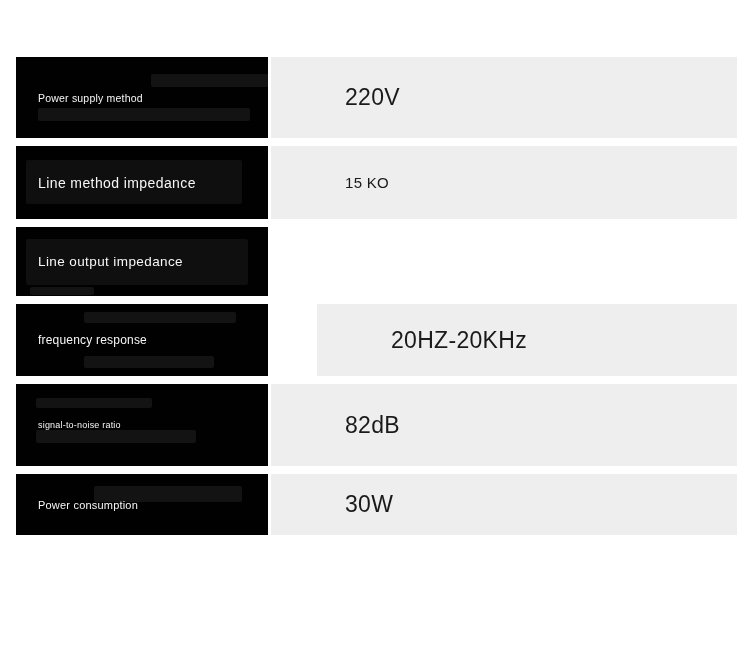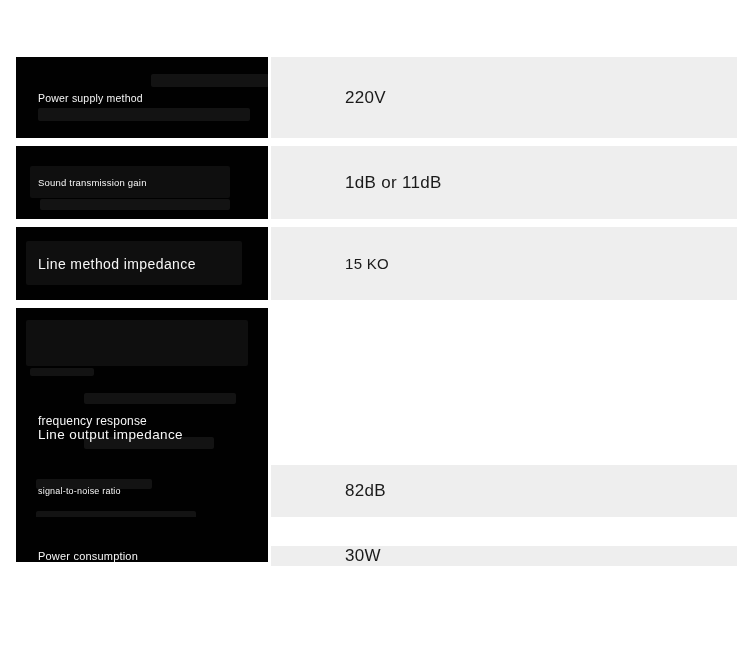--- a/index.html
+++ b/index.html
@@ -21,24 +21,24 @@
     top: 57px;
     width: 721px;
   }
   .row {
     display: flex;
     margin-bottom: 8px;
   }
   .row.r1 { height: 81px; }
   .row.r2 { height: 73px; }
   .row.r3 { height: 73px; }
-  .row.r4 { height: 69px; flex-direction: column; }
+  .row.r4 { height: 69px; }
   .row.r5 { height: 72px; gap: 46px; }
-  .row.r6 { height: 52px; }
-  .row.r7 { height: 61px; align-items: center; }
+  .row.r6 { height: 82px; }
+  .row.r7 { height: 61px; }
   .cell.label {
     position: relative;
     width: 252px;
     flex: 0 0 252px;
     background: var(--label-bg, #010101);
     display: flex;
     align-items: center;
     padding-left: 22px;
     box-sizing: border-box;
     margin-right: 3px;
@@ -55,21 +55,21 @@
   }
   .lbl {
     position: relative;
     z-index: 2;
     color: var(--label-text, #f7f7f7);
     letter-spacing: 0.2px;
     white-space: nowrap;
   }
   .val {
     color: var(--value-text, #1a1a1a);
-    font-size: 17px;
+    font-size: 23px;
     letter-spacing: 0.3px;
     white-space: nowrap;
   }
   
   .r1 .lbl { font-size: 10.5px; }
   .r2 .lbl { font-size: 9.5px; }
   .r3 .lbl { font-size: 14px; letter-spacing: 0.4px; }
   .r4 .lbl { font-size: 13.5px; letter-spacing: 0.4px; }
   .r5 .lbl { font-size: 12px; }
   .r6 .lbl { font-size: 9px; }
@@ -97,30 +97,20 @@
       <div class="cell label">
         <i class="art" style="left:135px;top:17px;width:118px;height:13px;"></i>
         <i class="art" style="left:22px;top:51px;width:212px;height:13px;"></i>
         <span class="lbl">Power supply method</span>
       </div>
       <div class="cell value">
         <span class="val">220V</span>
       </div>
     </div>
 
-    <div class="row r2">
-      <div class="cell label">
-        <i class="art box-art" style="left:14px;top:20px;width:200px;height:32px;"></i>
-        <i class="art" style="left:24px;top:53px;width:190px;height:11px;"></i>
-        <span class="lbl">Sound transmission gain</span>
-      </div>
-      <div class="cell value">
-        <span class="val">1dB or 11dB</span>
-      </div>
-    </div>
 
     <div class="row r3">
       <div class="cell label">
         <i class="art box-art" style="left:10px;top:14px;width:216px;height:44px;"></i>
         <span class="lbl">Line method impedance</span>
       </div>
       <div class="cell value">
         <span class="val">15 KO</span>
       </div>
     </div>
@@ -131,20 +121,23 @@
         <i class="art" style="left:14px;top:60px;width:64px;height:8px;"></i>
         <span class="lbl">Line output impedance</span>
       </div>
     </div>
 
     <div class="row r5">
       <div class="cell label">
         <i class="art" style="left:68px;top:8px;width:152px;height:11px;"></i>
         <i class="art" style="left:68px;top:52px;width:130px;height:12px;"></i>
         <span class="lbl">frequency response</span>
+      </div>
+      <div class="cell value">
+        <span class="val">20HZ-20KHz</span>
       </div>
     </div>
 
     <div class="row r6">
       <div class="cell label">
         <i class="art" style="left:20px;top:14px;width:116px;height:10px;"></i>
         <i class="art" style="left:20px;top:46px;width:160px;height:13px;"></i>
         <span class="lbl">signal-to-noise ratio</span>
       </div>
       <div class="cell value">

